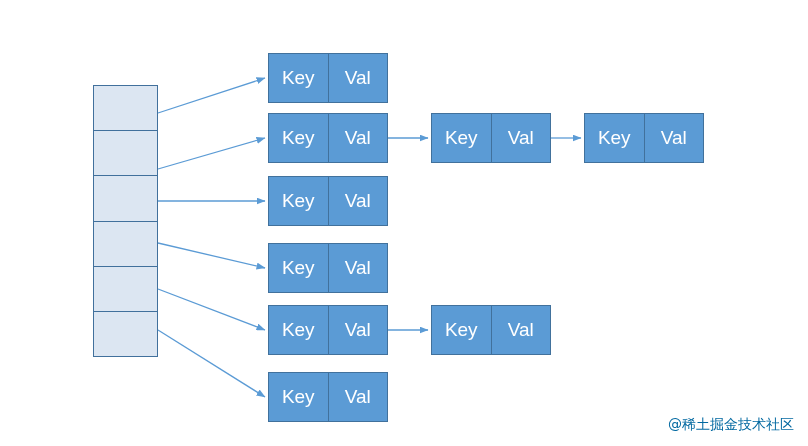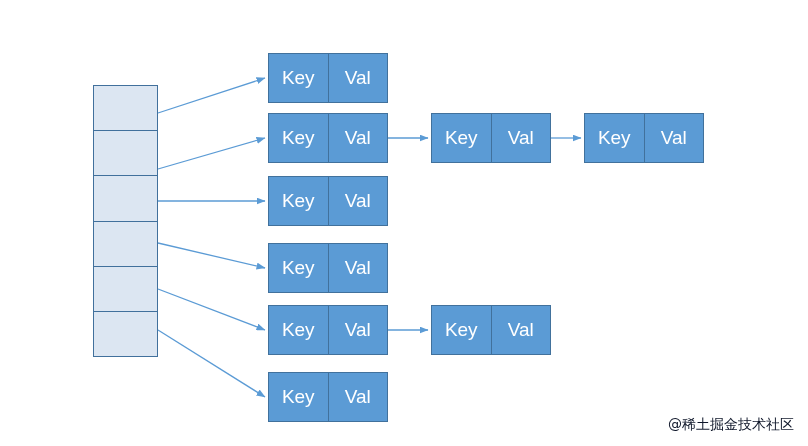--- a/index.html
+++ b/index.html
@@ -57,21 +57,21 @@
   .node .cell.key{border-right:1px solid #41719c;}
   
   svg.arrows{
     position:absolute;left:0;top:0;width:808px;height:446px;
     pointer-events:none;
   }
   
   .watermark{
     position:absolute;
     right:14px;bottom:12px;
-    color:#0f172a;
+    color:#0369a1;
     font-size:14px;
     font-family:"DejaVu Sans", sans-serif;
     white-space:nowrap;
   }
 </style>
 </head>
 <body>
 
 <div id="canvas">
 

